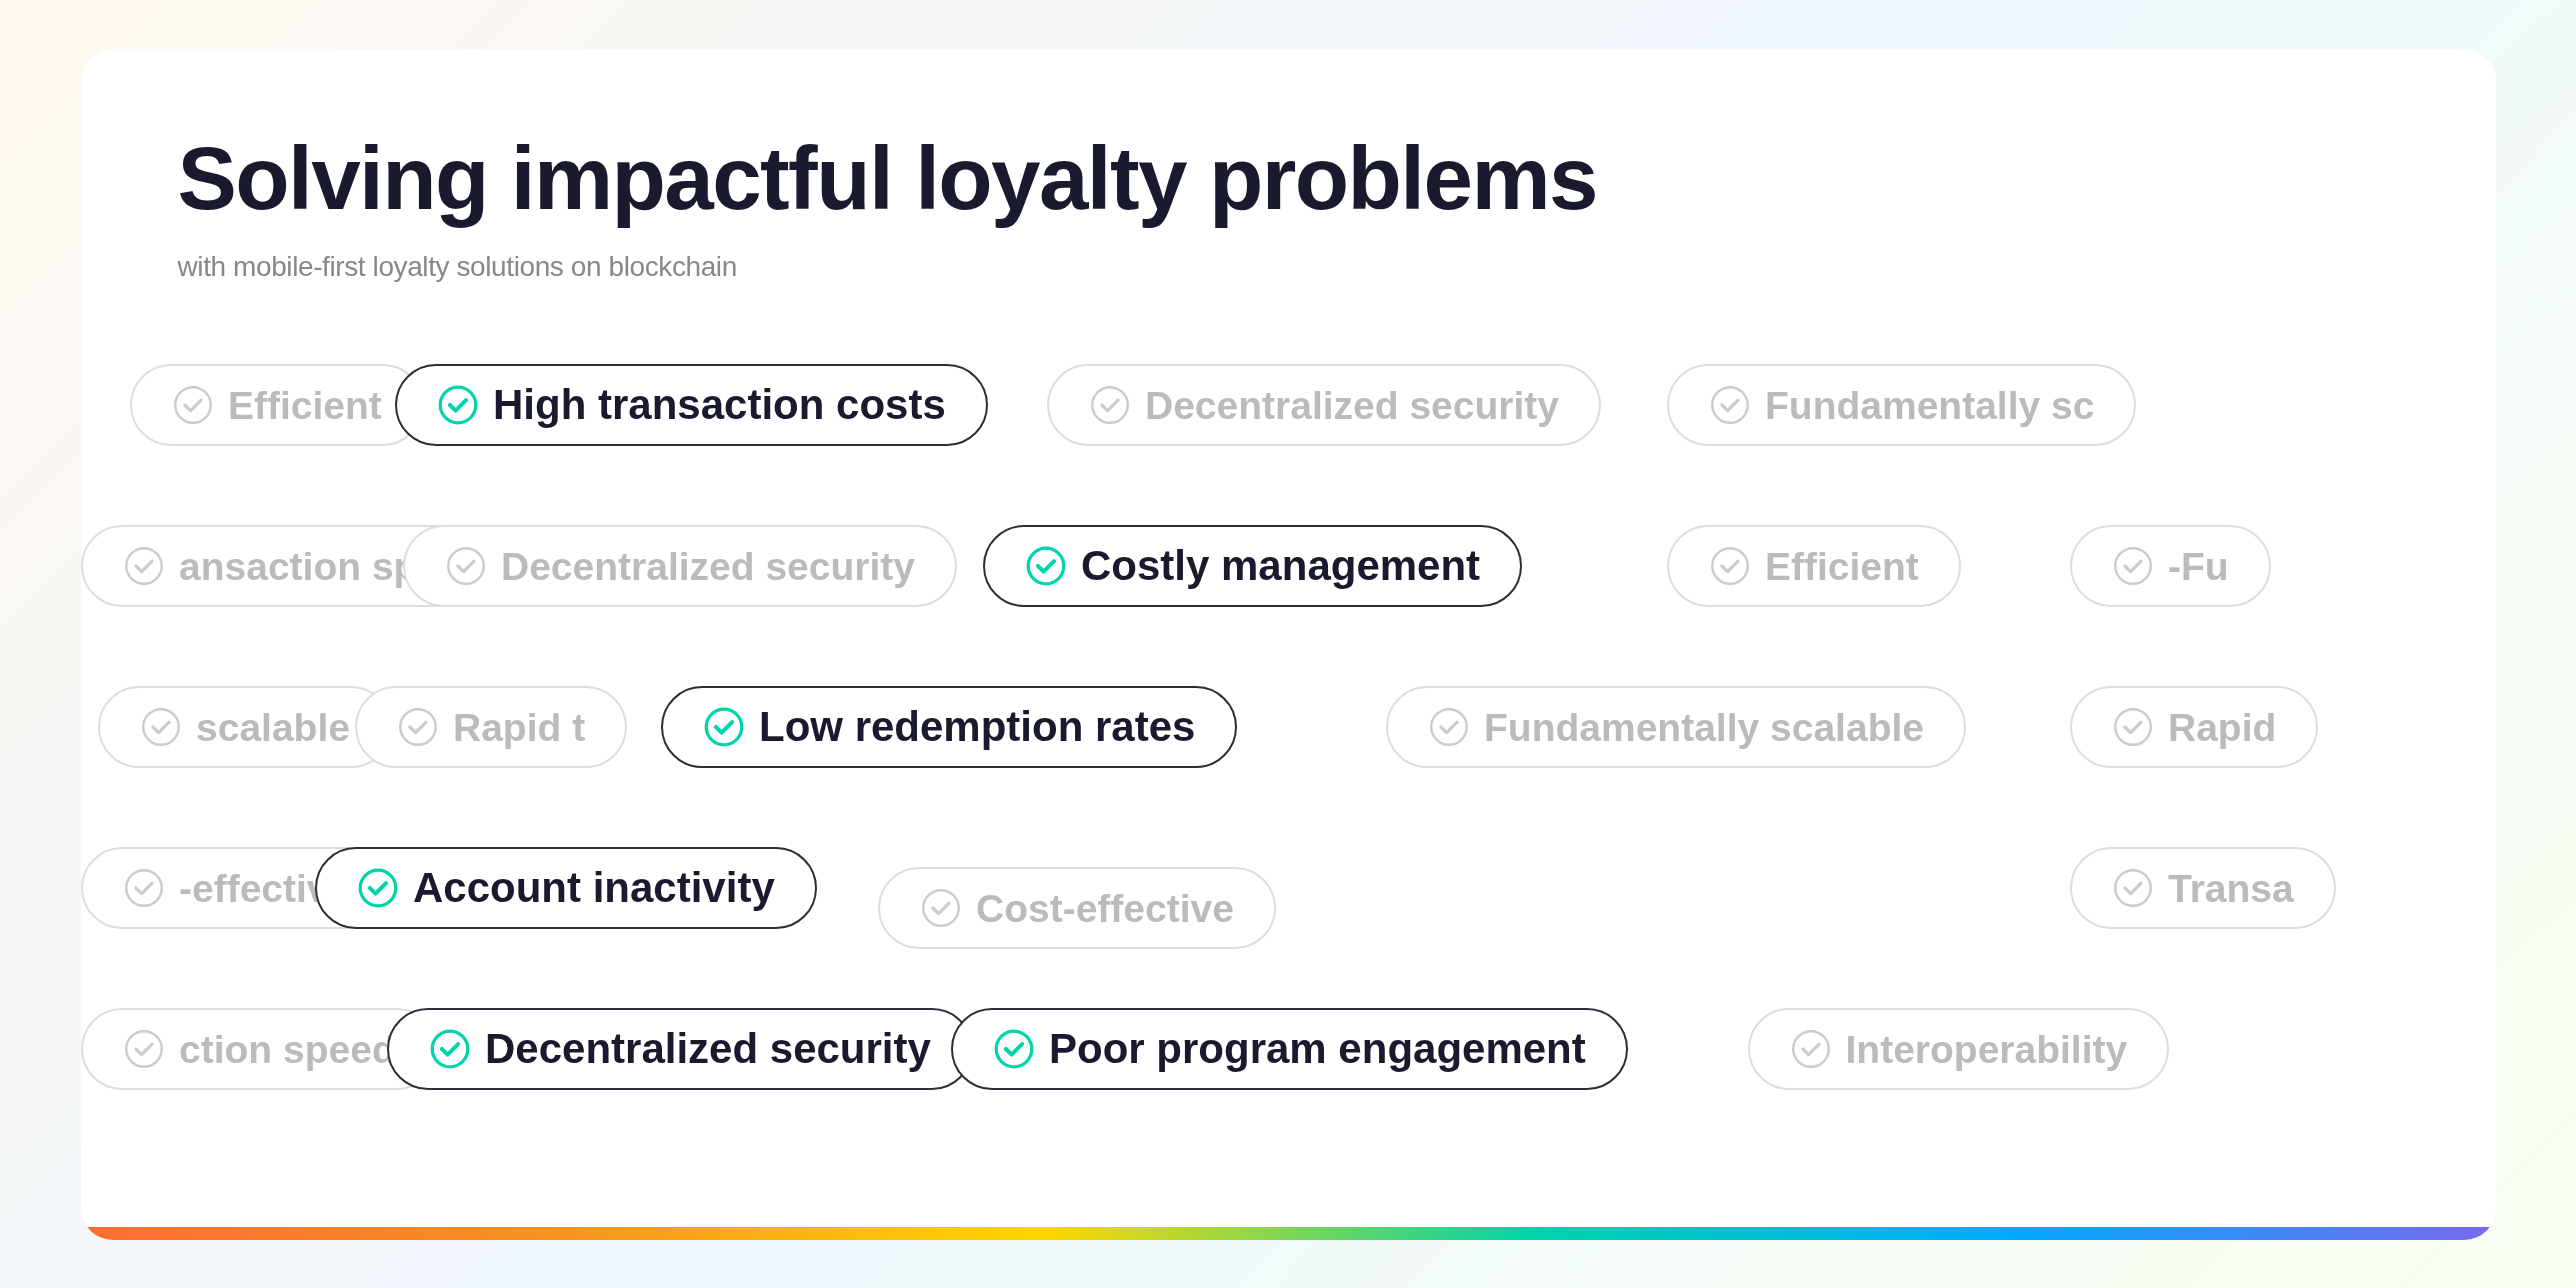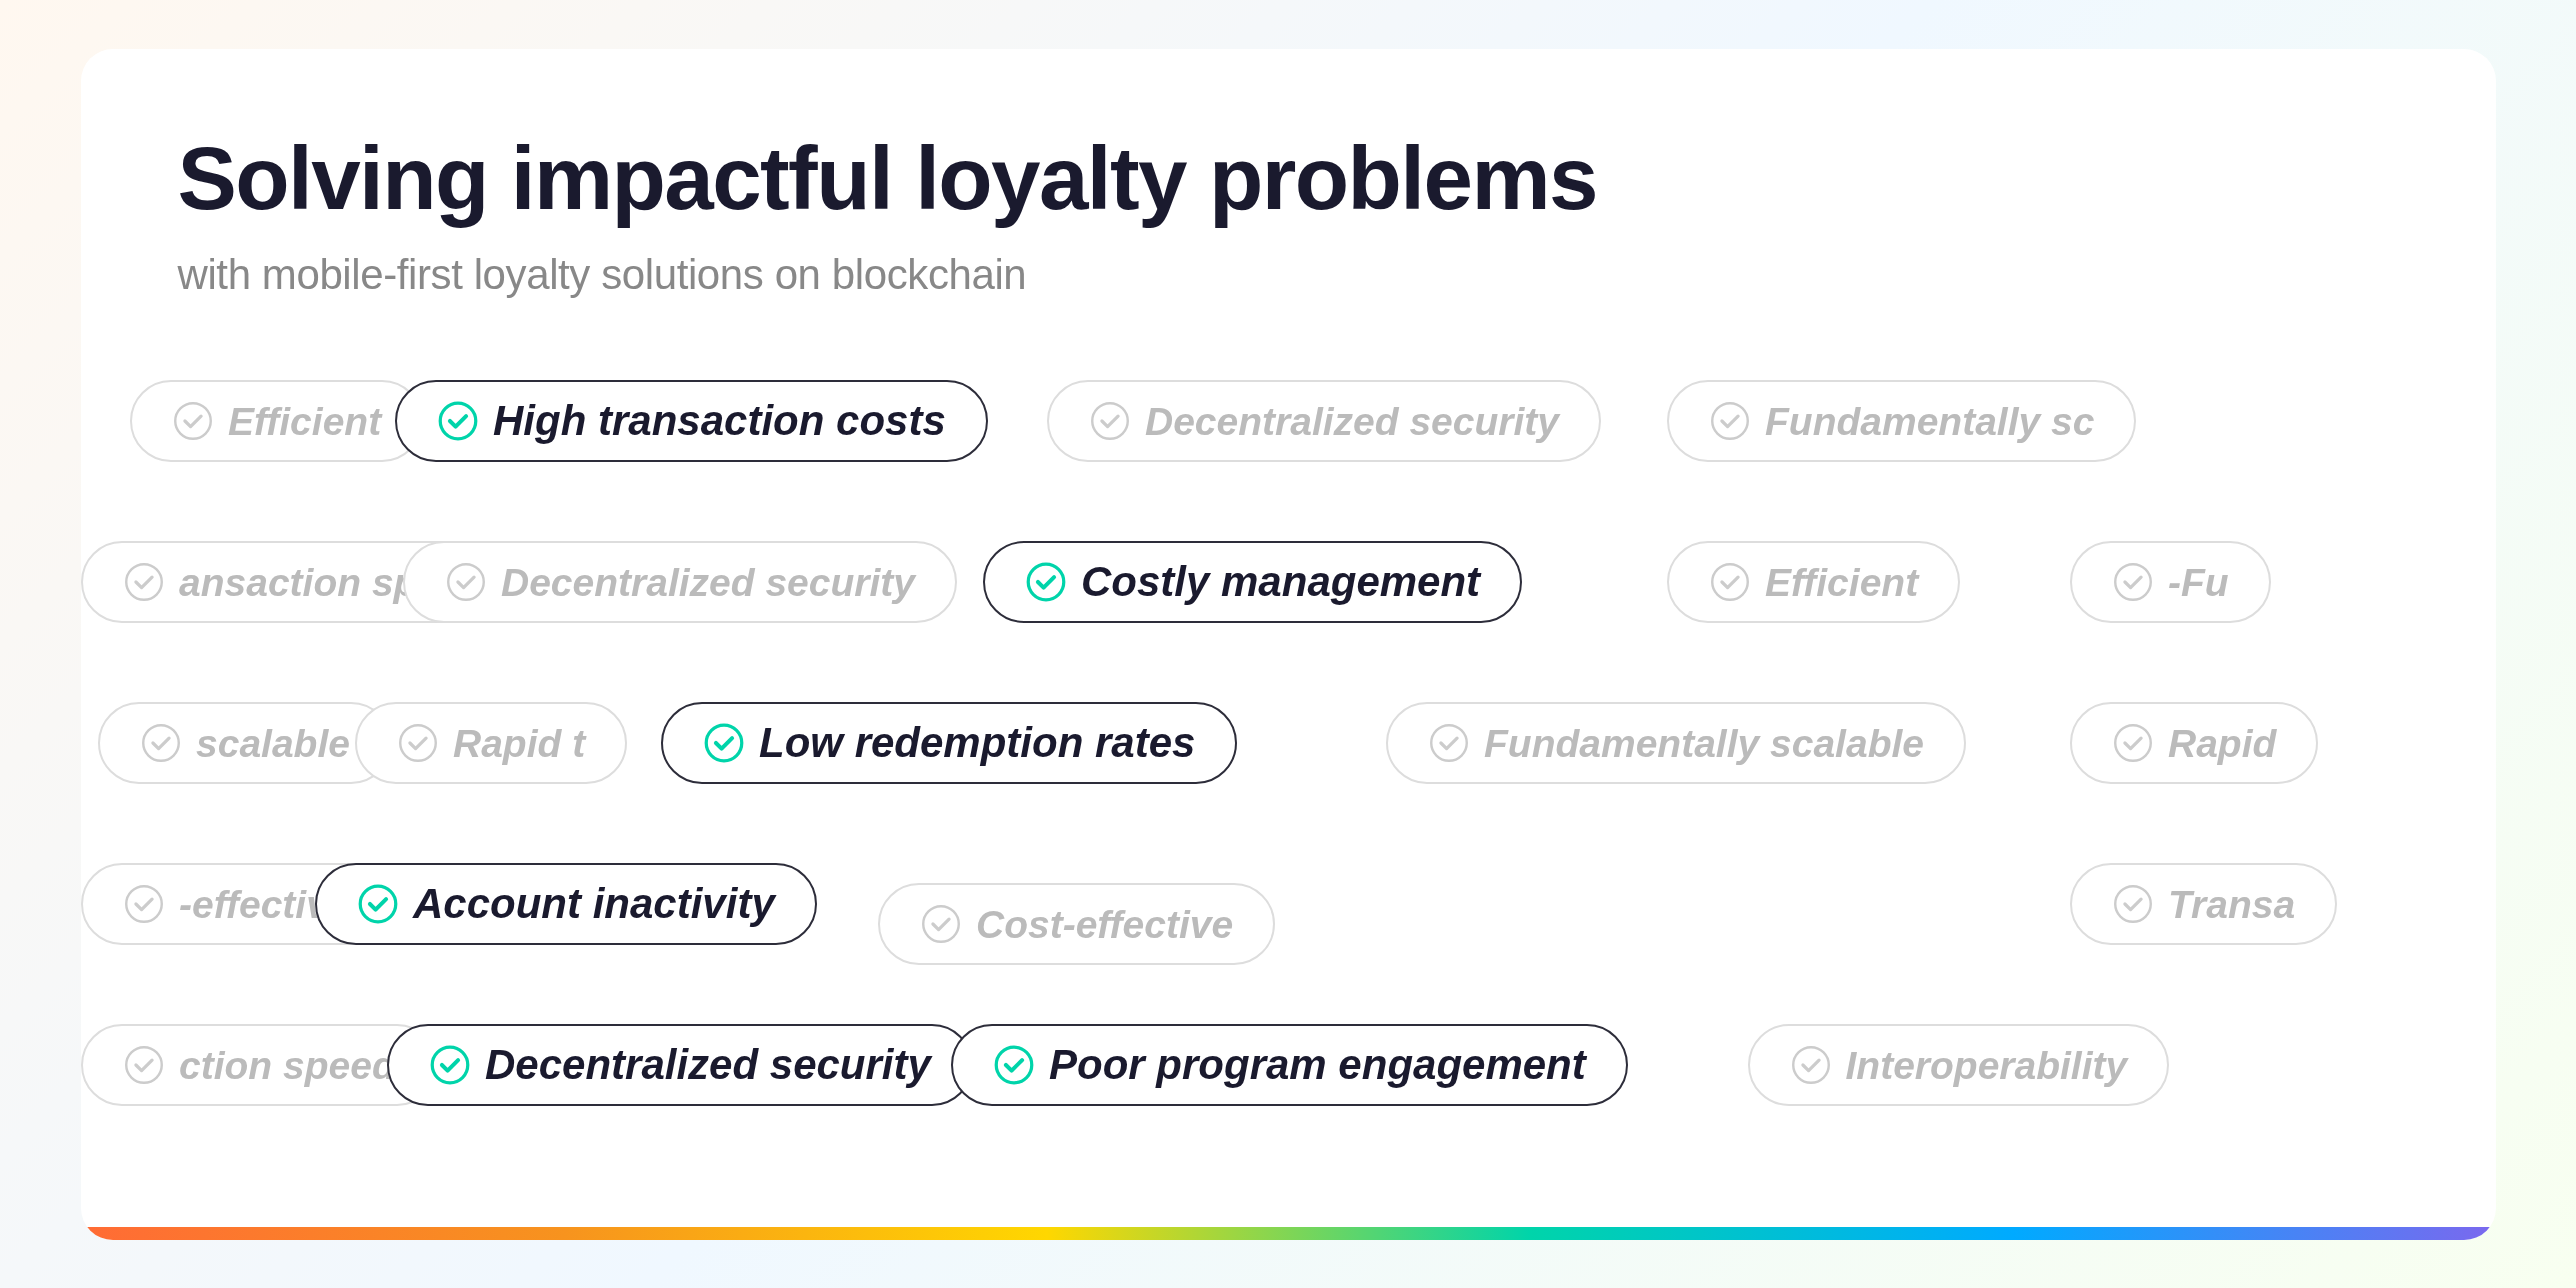--- a/index.html
+++ b/index.html
@@ -47,21 +47,21 @@
     .main-title {
       font-size: 89px;
       font-weight: 800;
       color: #1a1a2e;
       line-height: 1.1;
       margin-bottom: 24px;
       letter-spacing: -1.6px;
     }
 
     .sub-title {
-      font-size: 42px;
+      font-size: 28px;
       font-weight: 400;
       color: #888;
       letter-spacing: -0.4px;
     }
 
     .pills-area {
       position: relative;
       flex: 1;
       width: 100%;
     }
@@ -69,21 +69,20 @@
     
     .pill {
       position: absolute;
       display: flex;
       align-items: center;
       gap: 14.5px;
       border-radius: 64px;
       padding: 17.7px 40px;
       white-space: nowrap;
       border: 2px solid;
-      font-style: italic;
     }
 
     .pill-text {
       font-weight: 600;
       line-height: 1;
     }
 
     .check-icon {
       width: 42px;
       height: 42px;

